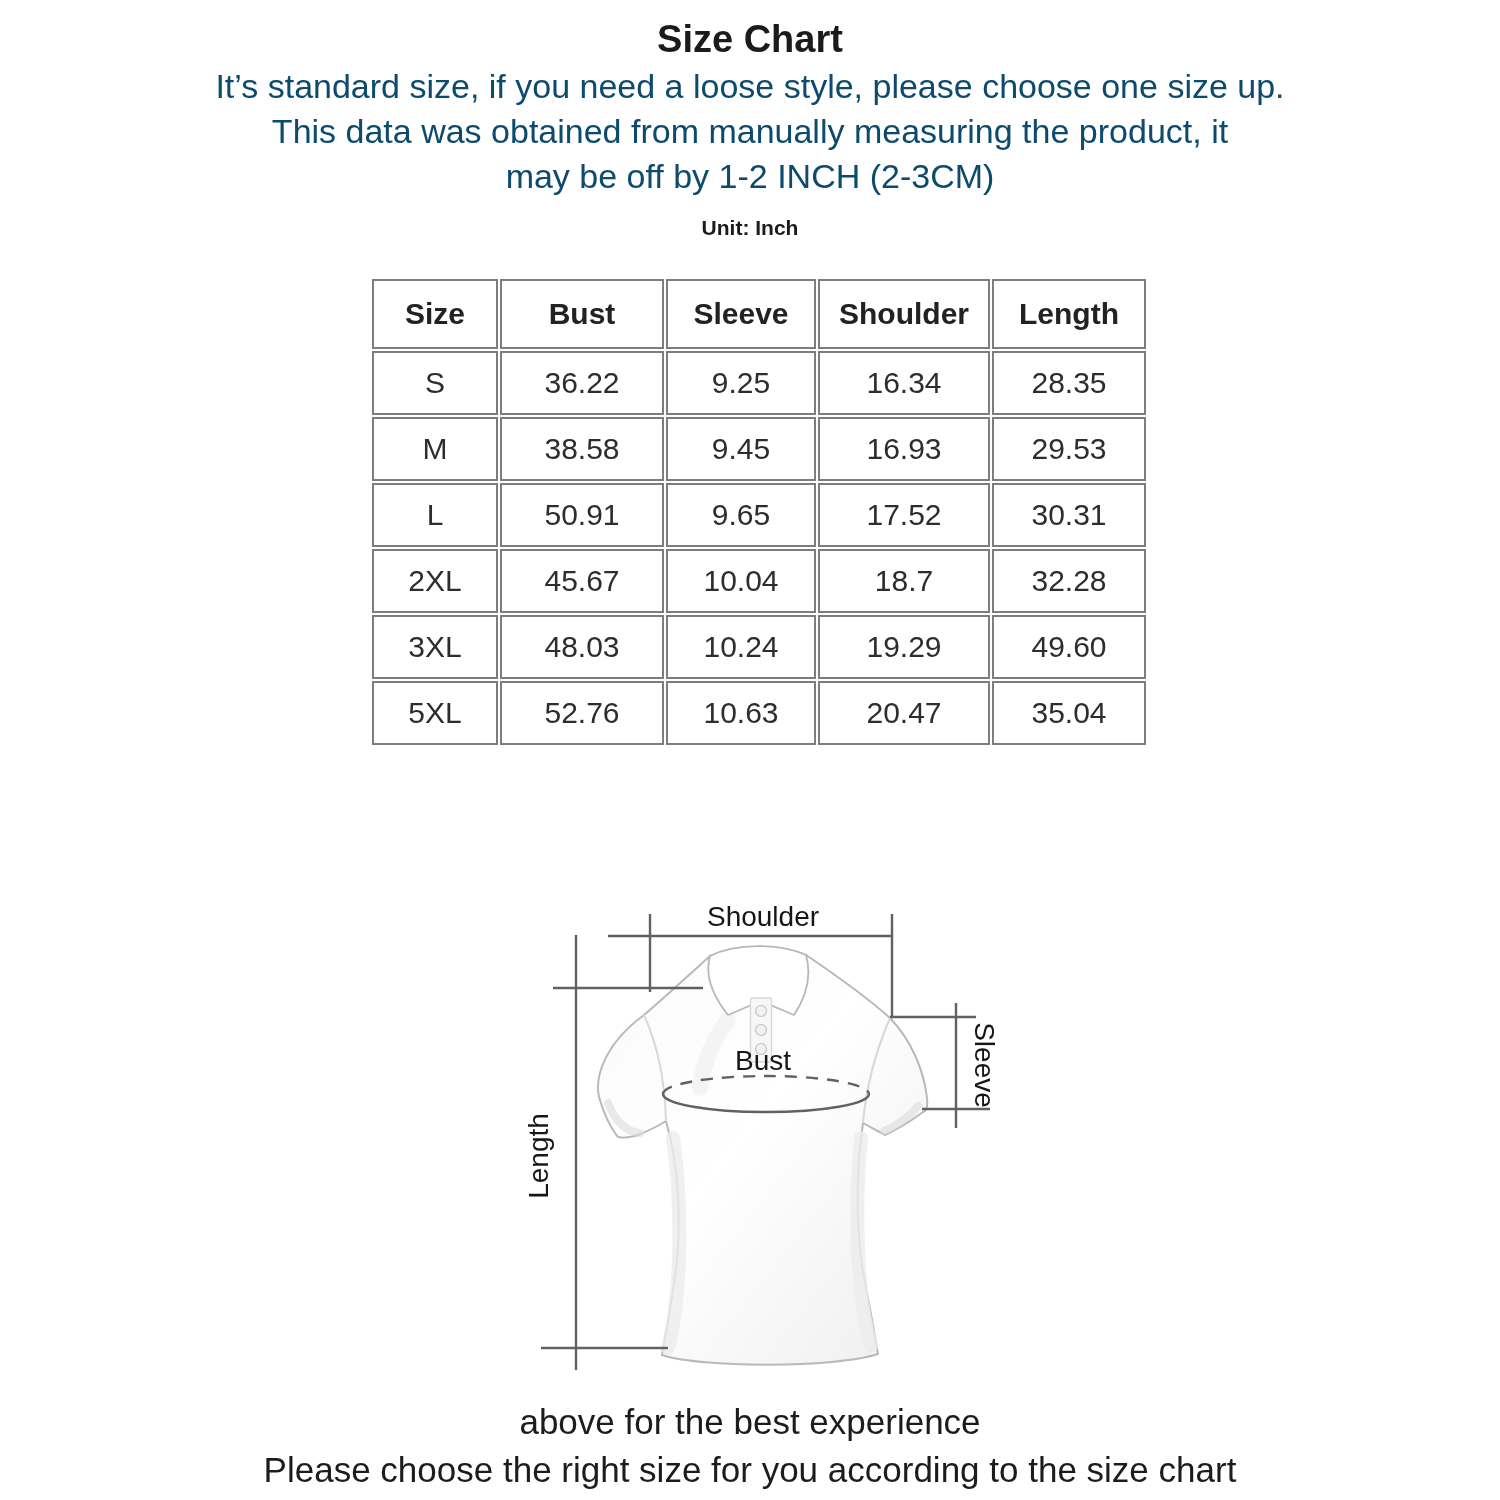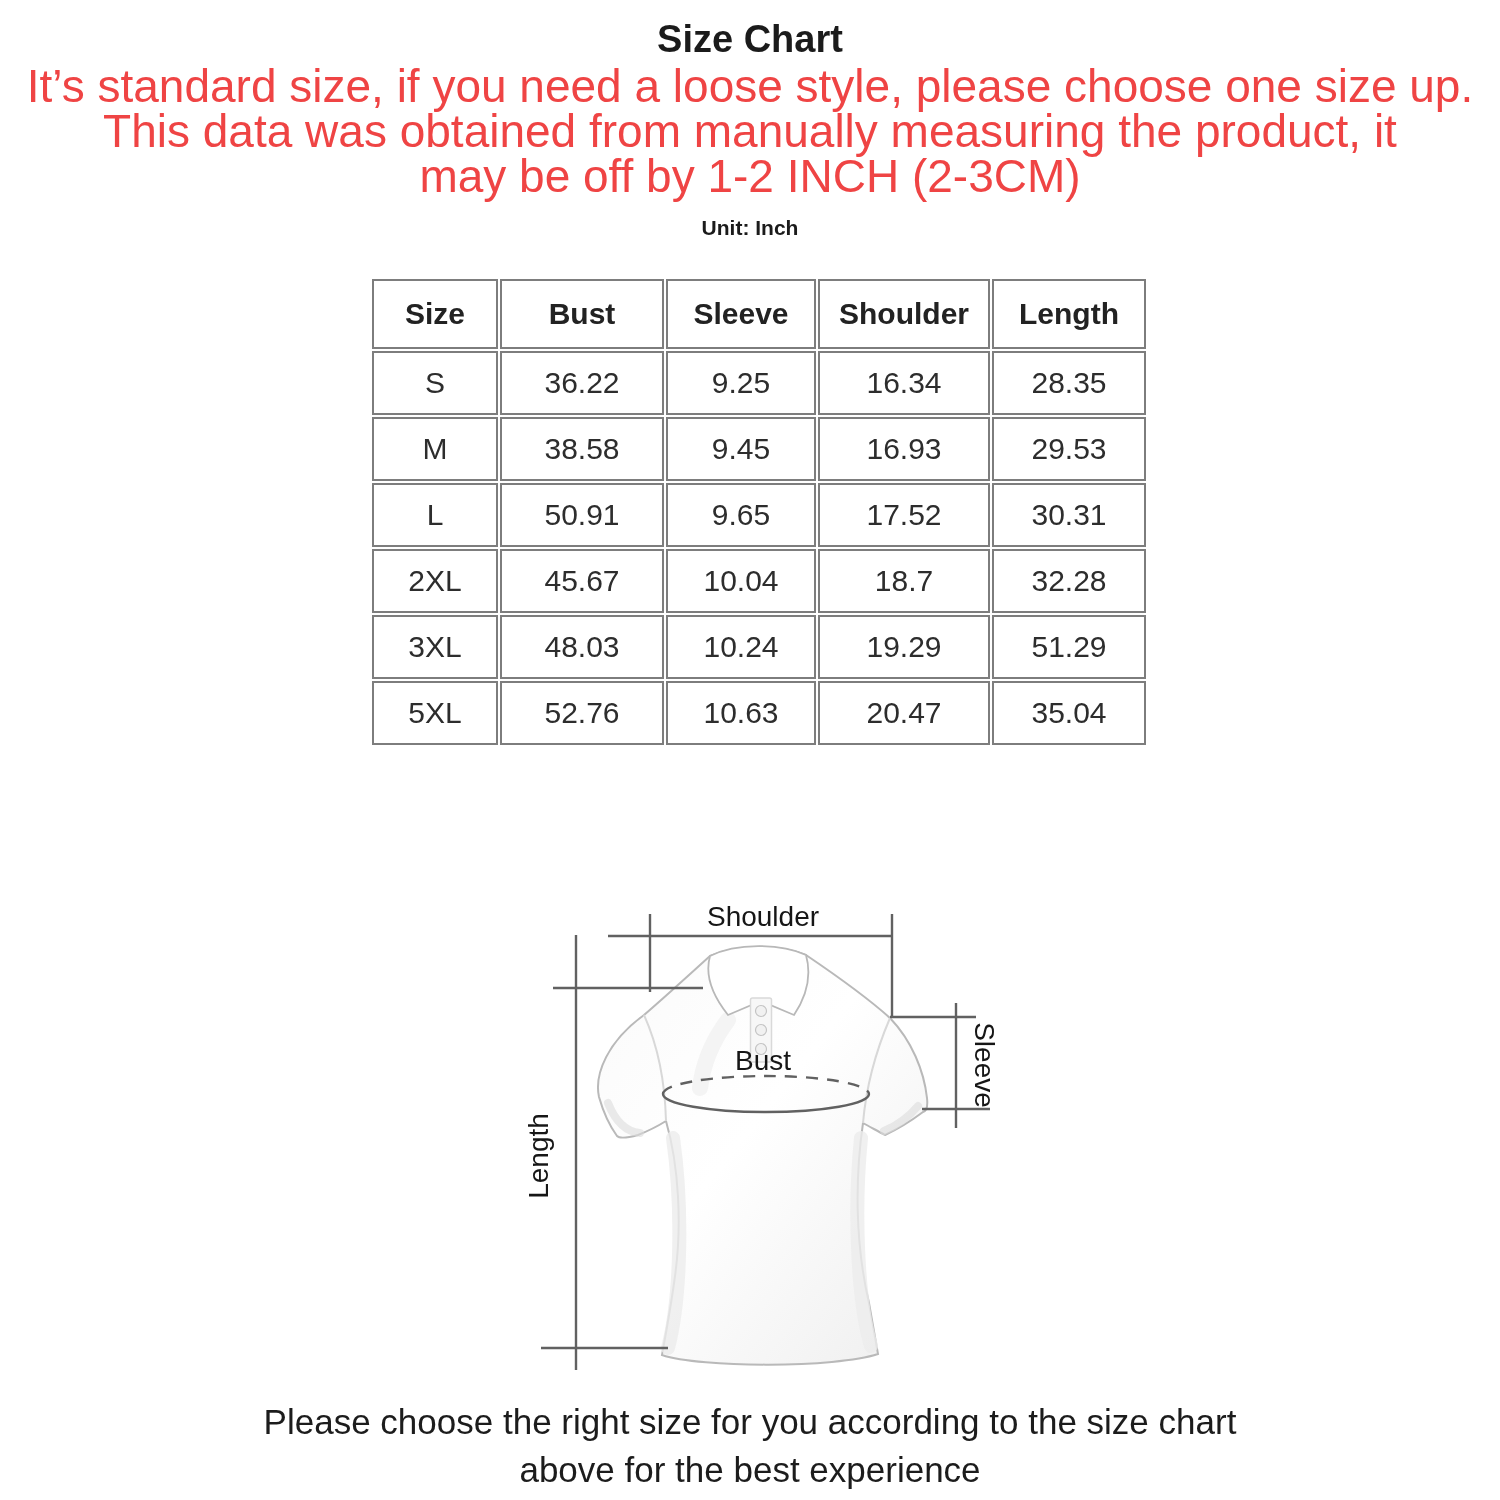--- a/index.html
+++ b/index.html
@@ -2,21 +2,21 @@
 <html><head>
 <meta charset="utf-8">
 <style>
   html,body{margin:0;padding:0;}
   body{
     width:1500px;height:1500px;position:relative;background:#ffffff;
     font-family:"Liberation Sans",sans-serif;color:#1b1b1b;overflow:hidden;
   }
   .abs{position:absolute;left:0;width:100%;text-align:center;}
   .page-title{top:18px;font-size:38px;font-weight:700;letter-spacing:0px;}
-  .subtitle{top:64px;font-size:46px;line-height:45px;color:#ef4444;}
+  .subtitle{top:64px;font-size:34px;line-height:45px;color:#0c4a6e;}
   .unit{top:216px;font-size:21px;font-weight:700;}
   .footer{top:1398px;font-size:35px;line-height:48px;color:#1c1c1c;}
 
   .tablewrap{position:absolute;top:277px;left:370px;width:766px;}
   table.sizechart{
     border-collapse:separate;border-spacing:2px;table-layout:fixed;
     width:766px;background:#ffffff;
   }
   table.sizechart th,table.sizechart td{
     border:2px solid #7d7d7d;background:#ffffff;text-align:center;
@@ -87,21 +87,21 @@
         <td>45.67</td>
         <td>10.04</td>
         <td>18.7</td>
         <td>32.28</td>
       </tr>
       <tr>
         <td>3XL</td>
         <td>48.03</td>
         <td>10.24</td>
         <td>19.29</td>
-        <td>51.29</td>
+        <td>49.60</td>
       </tr>
       <tr>
         <td>5XL</td>
         <td>52.76</td>
         <td>10.63</td>
         <td>20.47</td>
         <td>35.04</td>
       </tr>
     </tbody>
   </table>
@@ -164,15 +164,15 @@
   <path class="measure" d="M412 139 L498 139"></path>
   <path class="measure" d="M444 231 L512 231"></path>
 
   <text class="dim-label" x="285" y="48" text-anchor="middle">Shoulder</text>
   <text class="dim-label" x="285" y="192" text-anchor="middle">Bust</text>
   <text class="dim-label" text-anchor="middle" transform="translate(70,278) rotate(-90)">Length</text>
   <text class="dim-label" text-anchor="middle" transform="translate(497,187) rotate(90)">Sleeve</text>
 </svg>
 
 <div class="abs footer">
+  <div>above for the best experience</div>
   <div>Please choose the right size for you according to the size chart</div>
-  <div>above for the best experience</div>
 </div>
 
 </body></html>

